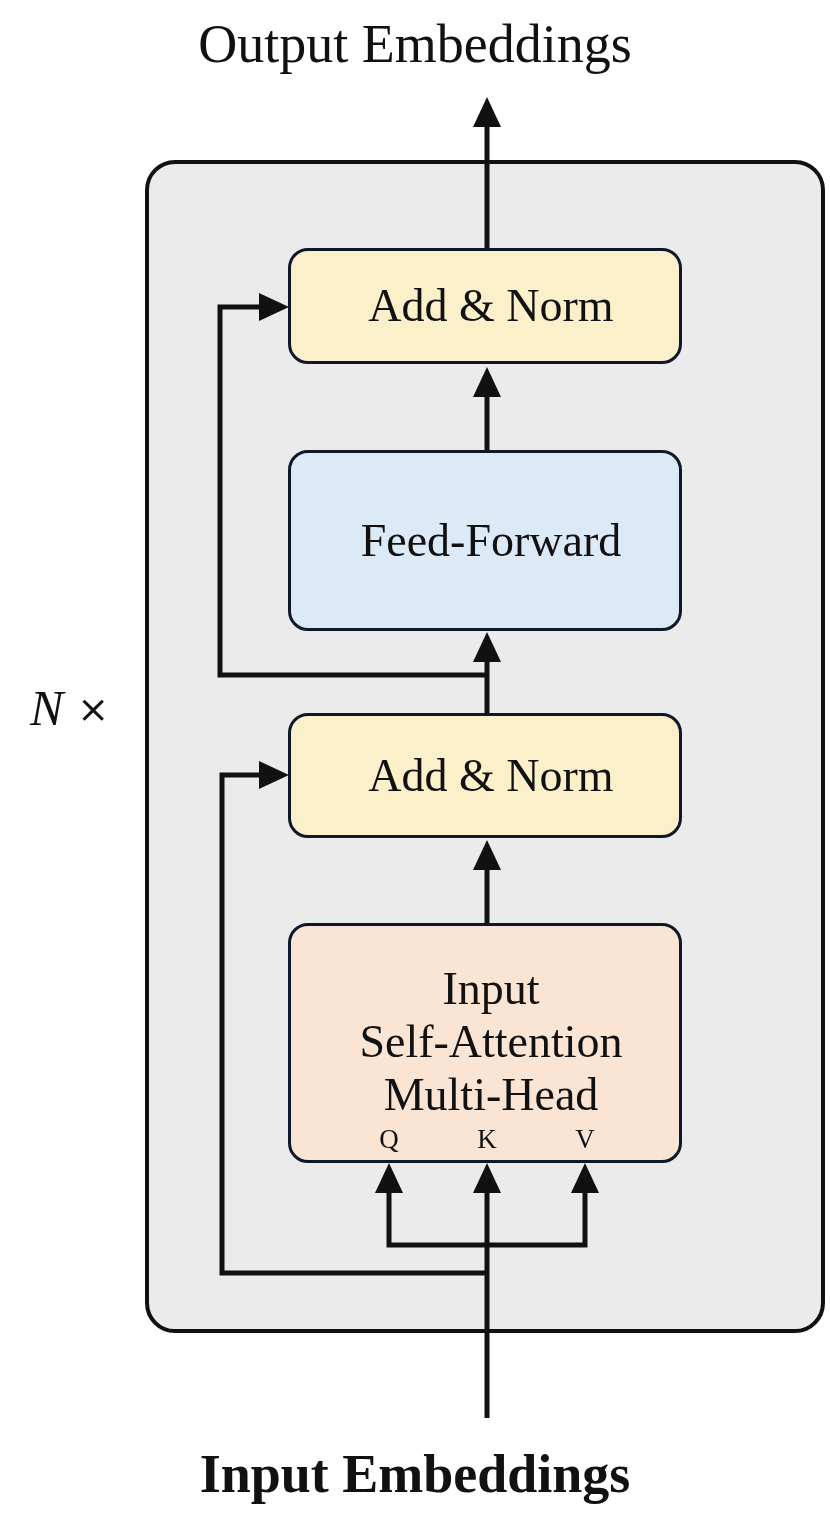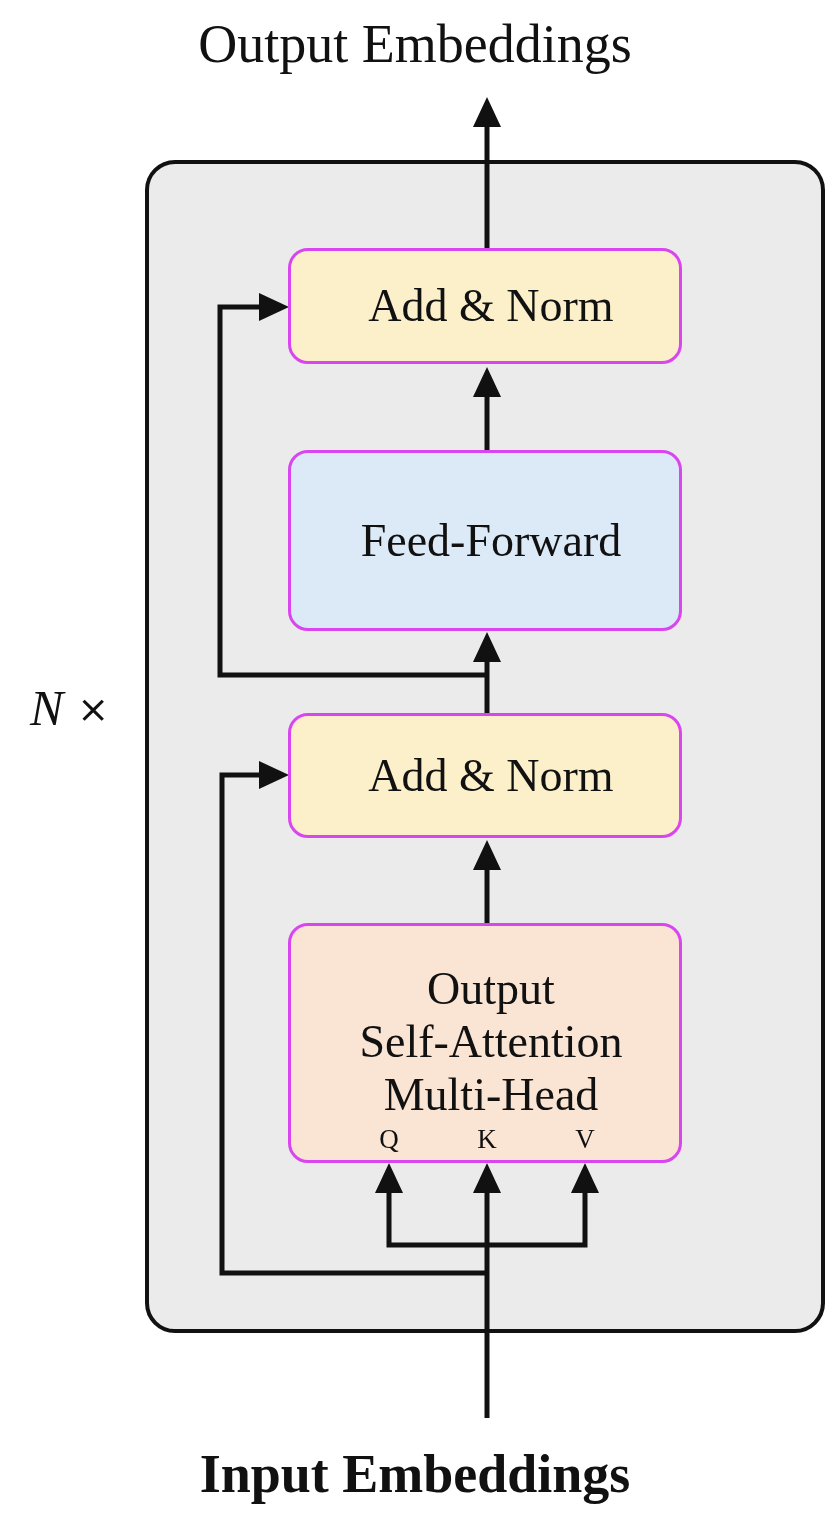--- a/index.html
+++ b/index.html
@@ -44,21 +44,21 @@
   .repeat-label .times {
     font-style: normal;
     font-size: 38px;
     margin-left: 14px;
     vertical-align: 3px;
     font-family: "DejaVu Sans", sans-serif;
   }
   .block {
     position: absolute;
     box-sizing: border-box;
-    border: 3px solid #d946ef;
+    border: 3px solid #0f172a;
     border-radius: 20px;
     display: flex;
     align-items: center;
     justify-content: center;
     text-align: center;
     font-size: 46px;
     line-height: 52px;
     padding-left: 12px;
   }
   .block.yellow { background: #FCF0CB; }
@@ -159,21 +159,21 @@
   <div class="block blue block-feedforward">
     <span>Feed-Forward</span>
   </div>
 
   <div class="block yellow block-addnorm-bottom">
     <span>Add &amp; Norm</span>
   </div>
 
   <div class="block peach block-attention">
     <div class="attn-lines">
-      <div>Output</div>
+      <div>Input</div>
       <div>Self-Attention</div>
       <div>Multi-Head</div>
     </div>
     <span class="qkv-label qkv-q">Q</span>
     <span class="qkv-label qkv-k">K</span>
     <span class="qkv-label qkv-v">V</span>
   </div>
 
   <div class="big-label input-label">Input Embeddings</div>
 

